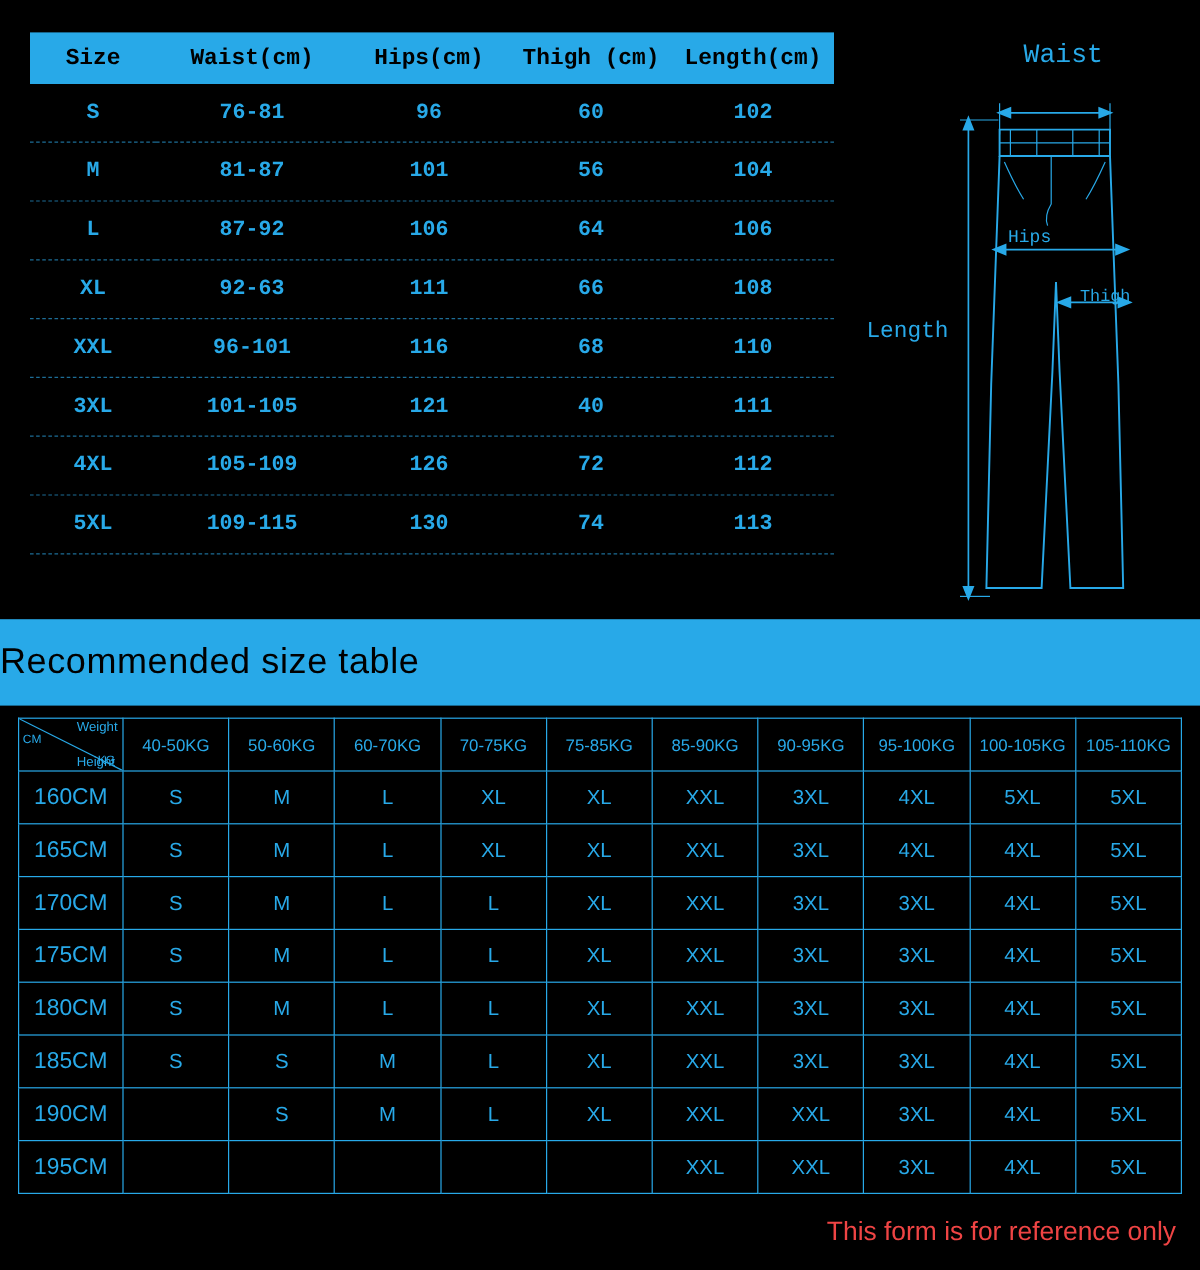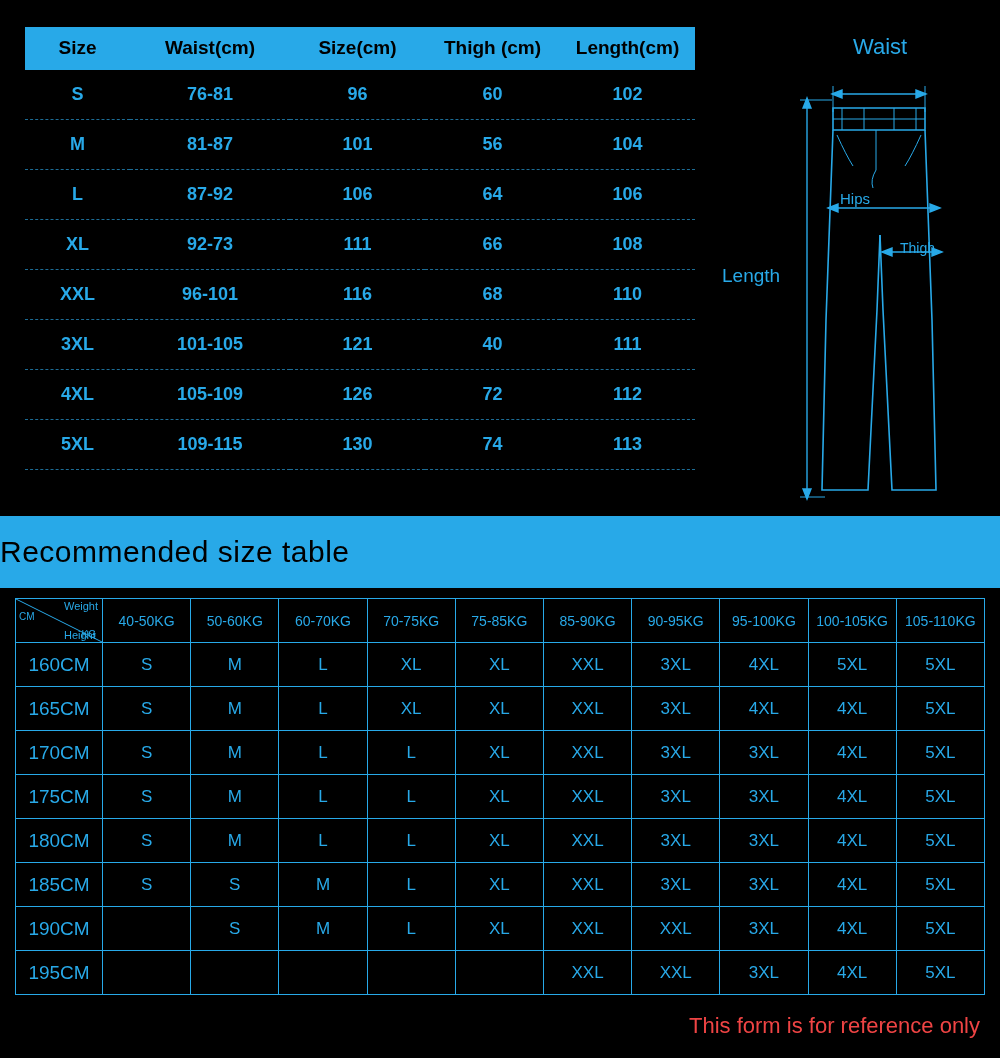--- a/index.html
+++ b/index.html
@@ -22,20 +22,21 @@
     background: #000000;
   }
 
   
   .top-section {
     position: absolute;
     left: 0;
     top: 0;
     width: 1000px;
     height: 448px;
+    font-family: Liberation Mono, monospace;
   }
 
   
   .size-table {
     position: absolute;
     left: 25px;
     top: 27px;
     width: 670px;
     border-collapse: collapse;
   }
@@ -193,21 +194,21 @@
         <col class="c0">
           <col class="c1">
           <col class="c2">
           <col class="c3">
           <col class="c4">
       </colgroup>
       <thead>
         <tr>
           <th>Size</th>
           <th>Waist(cm)</th>
-          <th>Size(cm)</th>
+          <th>Hips(cm)</th>
           <th>Thigh (cm)</th>
           <th>Length(cm)</th>
         </tr>
       </thead>
       <tbody>
         <tr>
           <td>S</td>
           <td>76-81</td>
           <td>96</td>
           <td>60</td>
@@ -222,21 +223,21 @@
         </tr>
         <tr>
           <td>L</td>
           <td>87-92</td>
           <td>106</td>
           <td>64</td>
           <td>106</td>
         </tr>
         <tr>
           <td>XL</td>
-          <td>92-73</td>
+          <td>92-63</td>
           <td>111</td>
           <td>66</td>
           <td>108</td>
         </tr>
         <tr>
           <td>XXL</td>
           <td>96-101</td>
           <td>116</td>
           <td>68</td>
           <td>110</td>

